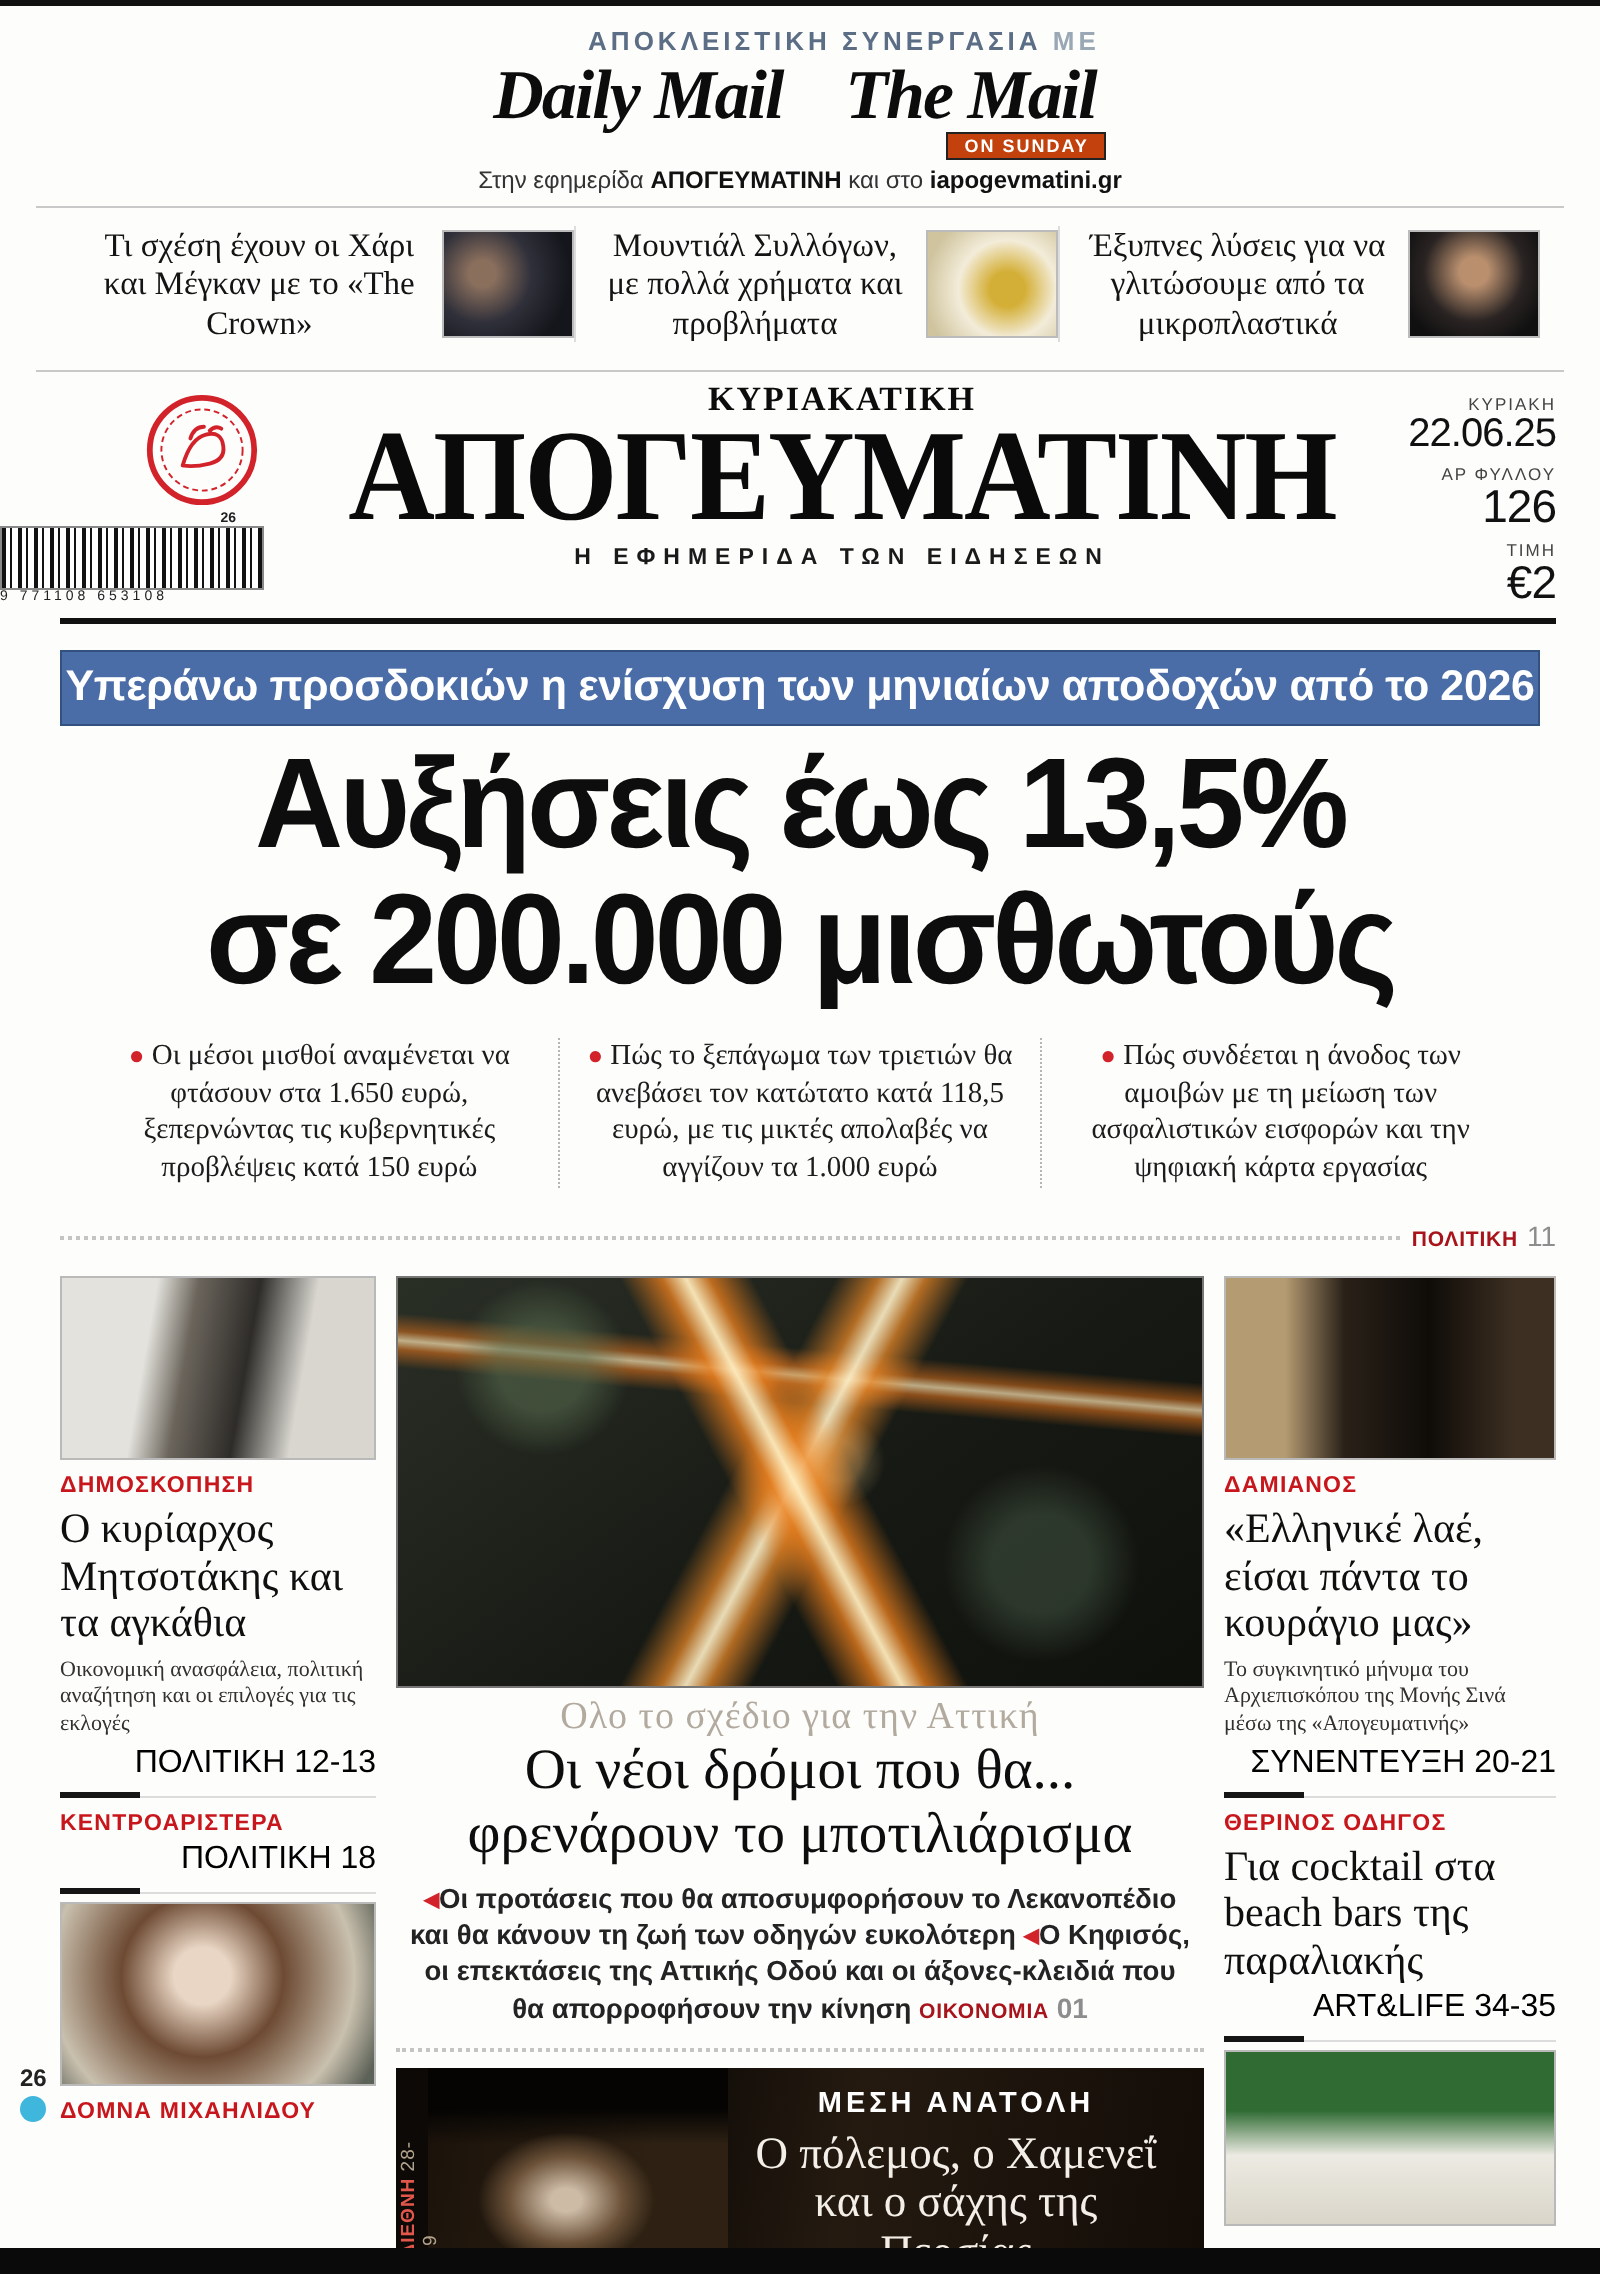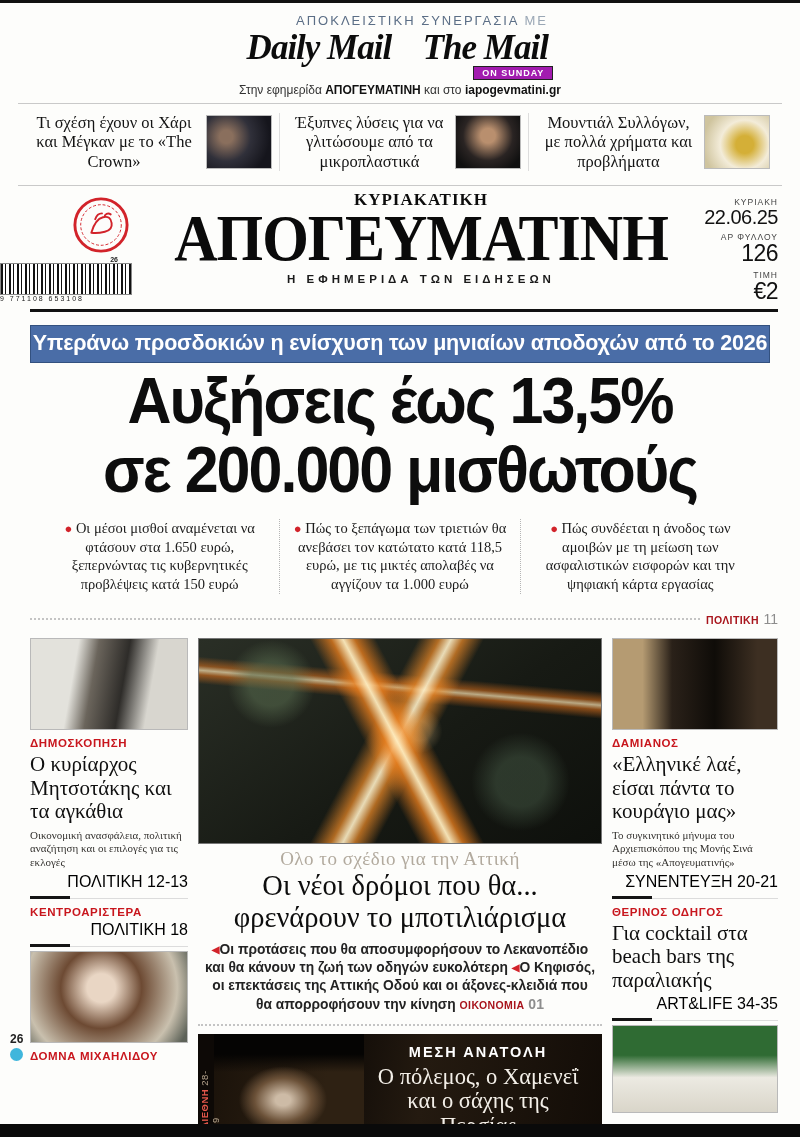--- a/index.html
+++ b/index.html
@@ -8,33 +8,33 @@
   }
   *{margin:0;padding:0;box-sizing:border-box;}
   html,body{background:#777;}
   body{font-family:"Liberation Sans",sans-serif;}
   .page{width:800px;height:1137px;margin:0 auto;background:#fdfdfb;position:relative;overflow:hidden;}
   .top-edge{height:3px;background:#111;}
   .bottom-edge{position:absolute;left:0;right:0;bottom:0;height:13px;background:#0a0a0a;}
 
   
   .partner{text-align:center;padding-top:10px;}
-  .partner-tagline{font-size:13px;font-weight:normal;letter-spacing:2px;color:#5b6e86;margin-left:44px;}
+  .partner-tagline{font-size:13px;font-weight:bold;letter-spacing:2px;color:#5b6e86;margin-left:44px;}
   .partner-tagline .lighter{color:#9aa7b5;}
   .partner-logos{display:flex;justify-content:center;align-items:flex-start;gap:26px;margin-top:2px;}
   .dm-logo{font-family:"Liberation Serif",serif;font-weight:bold;font-size:35px;color:#0c0c0c;letter-spacing:-1px;line-height:1;font-style:italic;}
   .tm-wrap{position:relative;display:inline-block;}
-  .on-sunday{display:block;margin-top:1px;margin-left:56px;border:1px solid #222;background:#a21caf;color:#fff;
+  .on-sunday{display:block;margin-top:1px;margin-left:56px;border:1px solid #222;background:#c2410c;color:#fff;
     font-family:"Liberation Sans",sans-serif;font-size:9px;font-weight:bold;letter-spacing:1px;padding:1px 8px;width:max-content;}
   .partner-sub{font-size:12px;color:#333;margin-top:3px;}
   .partner-sub b{color:#111;}
   .rule-thin{border-top:1px solid #c9c9c9;margin:6px 18px 0 18px;}
 
   
-  .teasers{display:flex;justify-content:space-between;padding:9px 30px 8px 30px;}
+  .teasers{display:flex;padding:9px 30px 8px 46px;}
   .teaser{display:flex;align-items:center;gap:8px;width:242px;}
   .teaser+.teaser{border-left:1px solid #ddd;padding-left:12px;}
   .teaser p{font-family:"Liberation Serif",serif;font-size:16.5px;line-height:1.18;color:#141414;text-align:center;flex:1;}
   .teaser-photo{width:66px;height:54px;flex:none;border:1px solid #bbb;}
   .ph-harry{background:radial-gradient(circle at 30% 40%,#8a6f5d 12%,#30303a 45%,#15151c 80%);}
   .ph-man{background:radial-gradient(circle at 50% 38%,#b98f6e 16%,#2a2423 55%,#101010 85%);}
   .ph-trophy{background:radial-gradient(circle at 62% 55%,#d4af37 18%,#f3ecd9 50%,#cfc49e 85%);}
 
   
   .masthead{display:flex;padding:4px 22px 0 30px;align-items:flex-start;}
@@ -139,26 +139,26 @@
     </div>
   </header>
   <div class="rule-thin"></div>
 
   <section class="teasers">
     <article class="teaser">
       <p>Τι σχέση έχουν οι Χάρι και Μέγκαν με το «The Crown»</p>
       <div class="teaser-photo ph-harry"></div>
     </article>
     <article class="teaser">
+      <p>Μουντιάλ Συλλόγων, με πολλά χρήματα και προβλήματα</p>
+      <div class="teaser-photo ph-trophy"></div>
+    </article>
+    <article class="teaser">
       <p>Έξυπνες λύσεις για να γλιτώσουμε από τα μικροπλαστικά</p>
       <div class="teaser-photo ph-man"></div>
-    </article>
-    <article class="teaser">
-      <p>Μουντιάλ Συλλόγων, με πολλά χρήματα και προβλήματα</p>
-      <div class="teaser-photo ph-trophy"></div>
     </article>
   </section>
   <div class="rule-thin"></div>
 
   <section class="masthead">
     <div class="mh-left">
       <svg class="emblem" width="58" height="58" viewBox="0 0 60 60">
         <circle cx="30" cy="30" r="27" fill="none" stroke="#d2232a" stroke-width="3"></circle>
         <circle cx="30" cy="30" r="21" fill="none" stroke="#d2232a" stroke-width="1" stroke-dasharray="3 2"></circle>
         <path d="M20 38 q4 -14 12 -16 q8 -2 9 6 q1 7 -7 9 q-8 2 -14 1 M24 24 q2 -6 7 -6 M34 20 q3 -3 6 -1" fill="none" stroke="#d2232a" stroke-width="2" stroke-linecap="round"></path>

